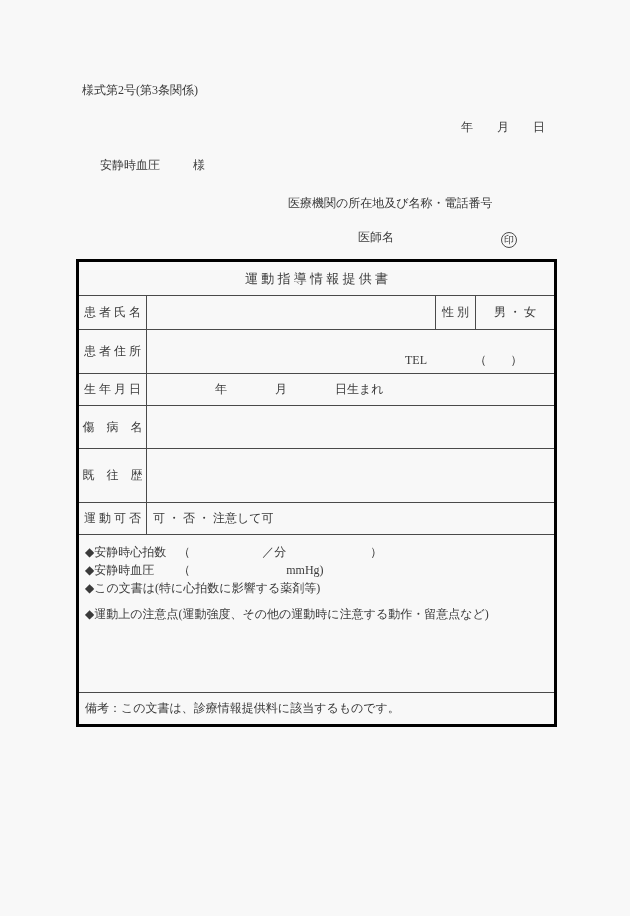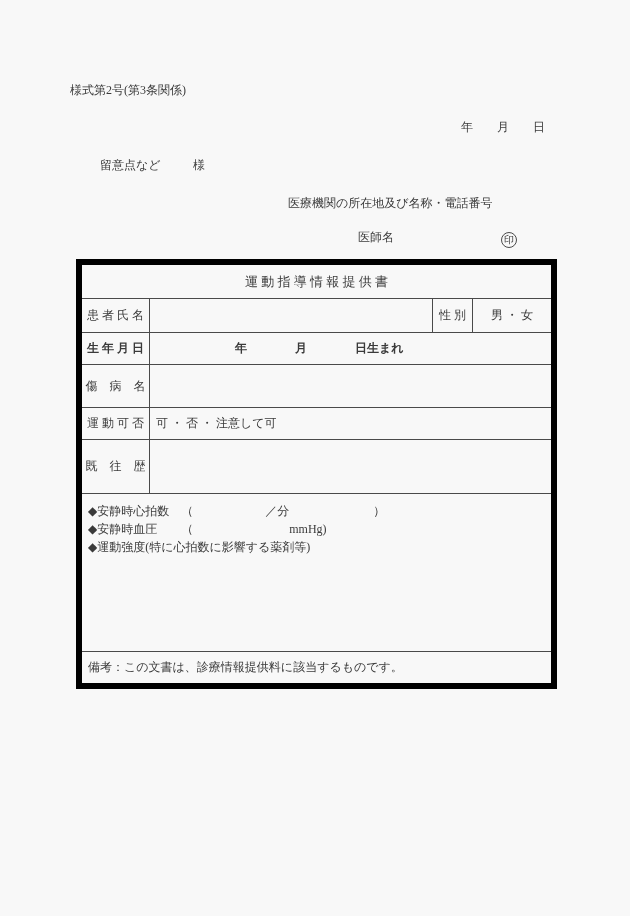--- a/index.html
+++ b/index.html
@@ -6,124 +6,131 @@
   body {
     width:630px; height:916px;
     background:#f8f8f8;
     font-family:"Liberation Serif","DejaVu Serif",serif;
     color:#3a3a3a;
     position:relative;
     overflow:hidden;
   }
   .abs { position:absolute; white-space:pre; }
   .fs12 { font-size:12px; line-height:14px; }
-  .form-number { left:70px; top:83px;font-family:Liberation Serif, serif; }
+  .form-number { left:82px; top:83px;font-family:Liberation Serif, serif; }
   .date-line   { left:461px; top:120px; }
   .addressee   { left:100px; top:158px; }
   .honorific   { left:193px; top:158px; }
   .institution { left:288px; top:196px; }
   .doctor      { left:358px; top:230px; }
   .seal {
     left:501px; top:232px;
     width:16px; height:16px;
     border:1px solid #4a4a4a; border-radius:50%;
     box-sizing:border-box;
     display:flex; align-items:center; justify-content:center;
     font-size:10px; line-height:10px; color:#3a3a3a;
   }
   .ftable {
     position:absolute; left:76px; top:259px; width:481px;
-    border:6px solid #000000;
+    border:3px solid #000000;
     box-sizing:border-box;
     font-size:12px;
   }
   .trow { display:flex; border-top:1px solid #4a4a4a; box-sizing:border-box; }
   .trow:first-child { border-top:none; }
   .cell { border-left:1px solid #4a4a4a; box-sizing:border-box; position:relative; }
   .cell:first-child { border-left:none; }
   .lblcell {
     width:67px; flex:none;
     display:flex; align-items:center; justify-content:center;
     white-space:pre;
   }
   .grow { flex:1; }
   .vcenter { display:flex; align-items:center; white-space:pre; }
   .h-title { height:33px; }
   .h-r1 { height:34px; }
   .h-r2 { height:44px; }
-  .h-r3 { height:32px;font-weight:bold; }
+  .h-r3 { height:32px; }
   .h-r4 { height:43px; }
   .h-r5 { height:54px; }
   .h-r6 { height:32px; }
   .h-r7 { height:34px; }
   .h-r8 { height:158px; }
   .h-r9 { height:32px; }
   .title-cell { flex:1; display:flex; align-items:center; justify-content:center; font-size:13px; white-space:pre; }
   .gender-lbl { width:40px; flex:none; display:flex; align-items:center; justify-content:center; white-space:pre; }
   .gender-opt { width:79px; flex:none; display:flex; align-items:center; justify-content:center; white-space:pre;text-align:right; }
   .tel-span { position:absolute; left:258px; bottom:4px; white-space:pre; }
-  .birth-val { padding-left:85px; }
+  .birth-val { padding-left:68px; }
   .perm-val { padding-left:6px; }
   .findings-cell { flex:1; padding:8px 6px 0 6px; }
   .fline { line-height:18px; white-space:pre; }
   .fline:empty { height:8px; line-height:8px; }
   .remarks-cell { flex:1; display:flex; align-items:center; padding-left:6px; white-space:pre;font-family:Liberation Serif, serif; }
 </style>
 </head>
 <body>
 
 <div class="abs fs12 form-number">様式第2号(第3条関係)</div>
 <div class="abs fs12 date-line">年　　月　　日</div>
-<div class="abs fs12 addressee">留意点など</div>
+<div class="abs fs12 addressee">安静時血圧</div>
 <div class="abs fs12 honorific">様</div>
 <div class="abs fs12 institution">医療機関の所在地及び名称・電話番号</div>
 <div class="abs fs12 doctor">医師名</div>
 <div class="abs seal"><span>印</span></div>
 
 <div class="ftable">
 
   <div class="trow h-title">
     <div class="cell title-cell">運 動 指 導 情 報 提 供 書</div>
   </div>
 
   <div class="trow h-r1">
     <div class="cell lblcell">患 者 氏 名</div>
     <div class="cell grow"></div>
     <div class="cell gender-lbl">性 別</div>
     <div class="cell gender-opt">男 ・ 女</div>
   </div>
 
+  <div class="trow h-r2">
+    <div class="cell lblcell">患 者 住 所</div>
+    <div class="cell grow">
+      <span class="tel-span">TEL　　　　（　　）</span>
+    </div>
+  </div>
 
   <div class="trow h-r3">
     <div class="cell lblcell">生 年 月 日</div>
     <div class="cell grow vcenter birth-val">年　　　　月　　　　日生まれ</div>
   </div>
 
   <div class="trow h-r4">
     <div class="cell lblcell">傷　病　名</div>
     <div class="cell grow"></div>
   </div>
 
+  <div class="trow h-r5">
+    <div class="cell lblcell">既　往　歴</div>
+    <div class="cell grow"></div>
+  </div>
+
   <div class="trow h-r6">
     <div class="cell lblcell">運 動 可 否</div>
     <div class="cell grow vcenter perm-val">可 ・ 否 ・ 注意して可</div>
-  </div>
-
-  <div class="trow h-r5">
-    <div class="cell lblcell">既　往　歴</div>
-    <div class="cell grow"></div>
   </div>
 
 
   <div class="trow h-r8">
     <div class="cell findings-cell">
       <div class="fline">◆安静時心拍数　（　　　　　　／分　　　　　　　）</div>
       <div class="fline">◆安静時血圧　　（　　　　　　　　mmHg)</div>
-      <div class="fline">◆運動強度(特に心拍数に影響する薬剤等)</div>
+      <div class="fline">◆この文書は(特に心拍数に影響する薬剤等)</div>
       <div class="fline"></div>
+      <div class="fline">◆運動上の注意点(運動強度、その他の運動時に注意する動作・留意点など)</div>
     </div>
   </div>
 
   <div class="trow h-r9">
     <div class="cell remarks-cell">備考：この文書は、診療情報提供料に該当するものです。</div>
   </div>
 
 </div>
 
 </body></html>

